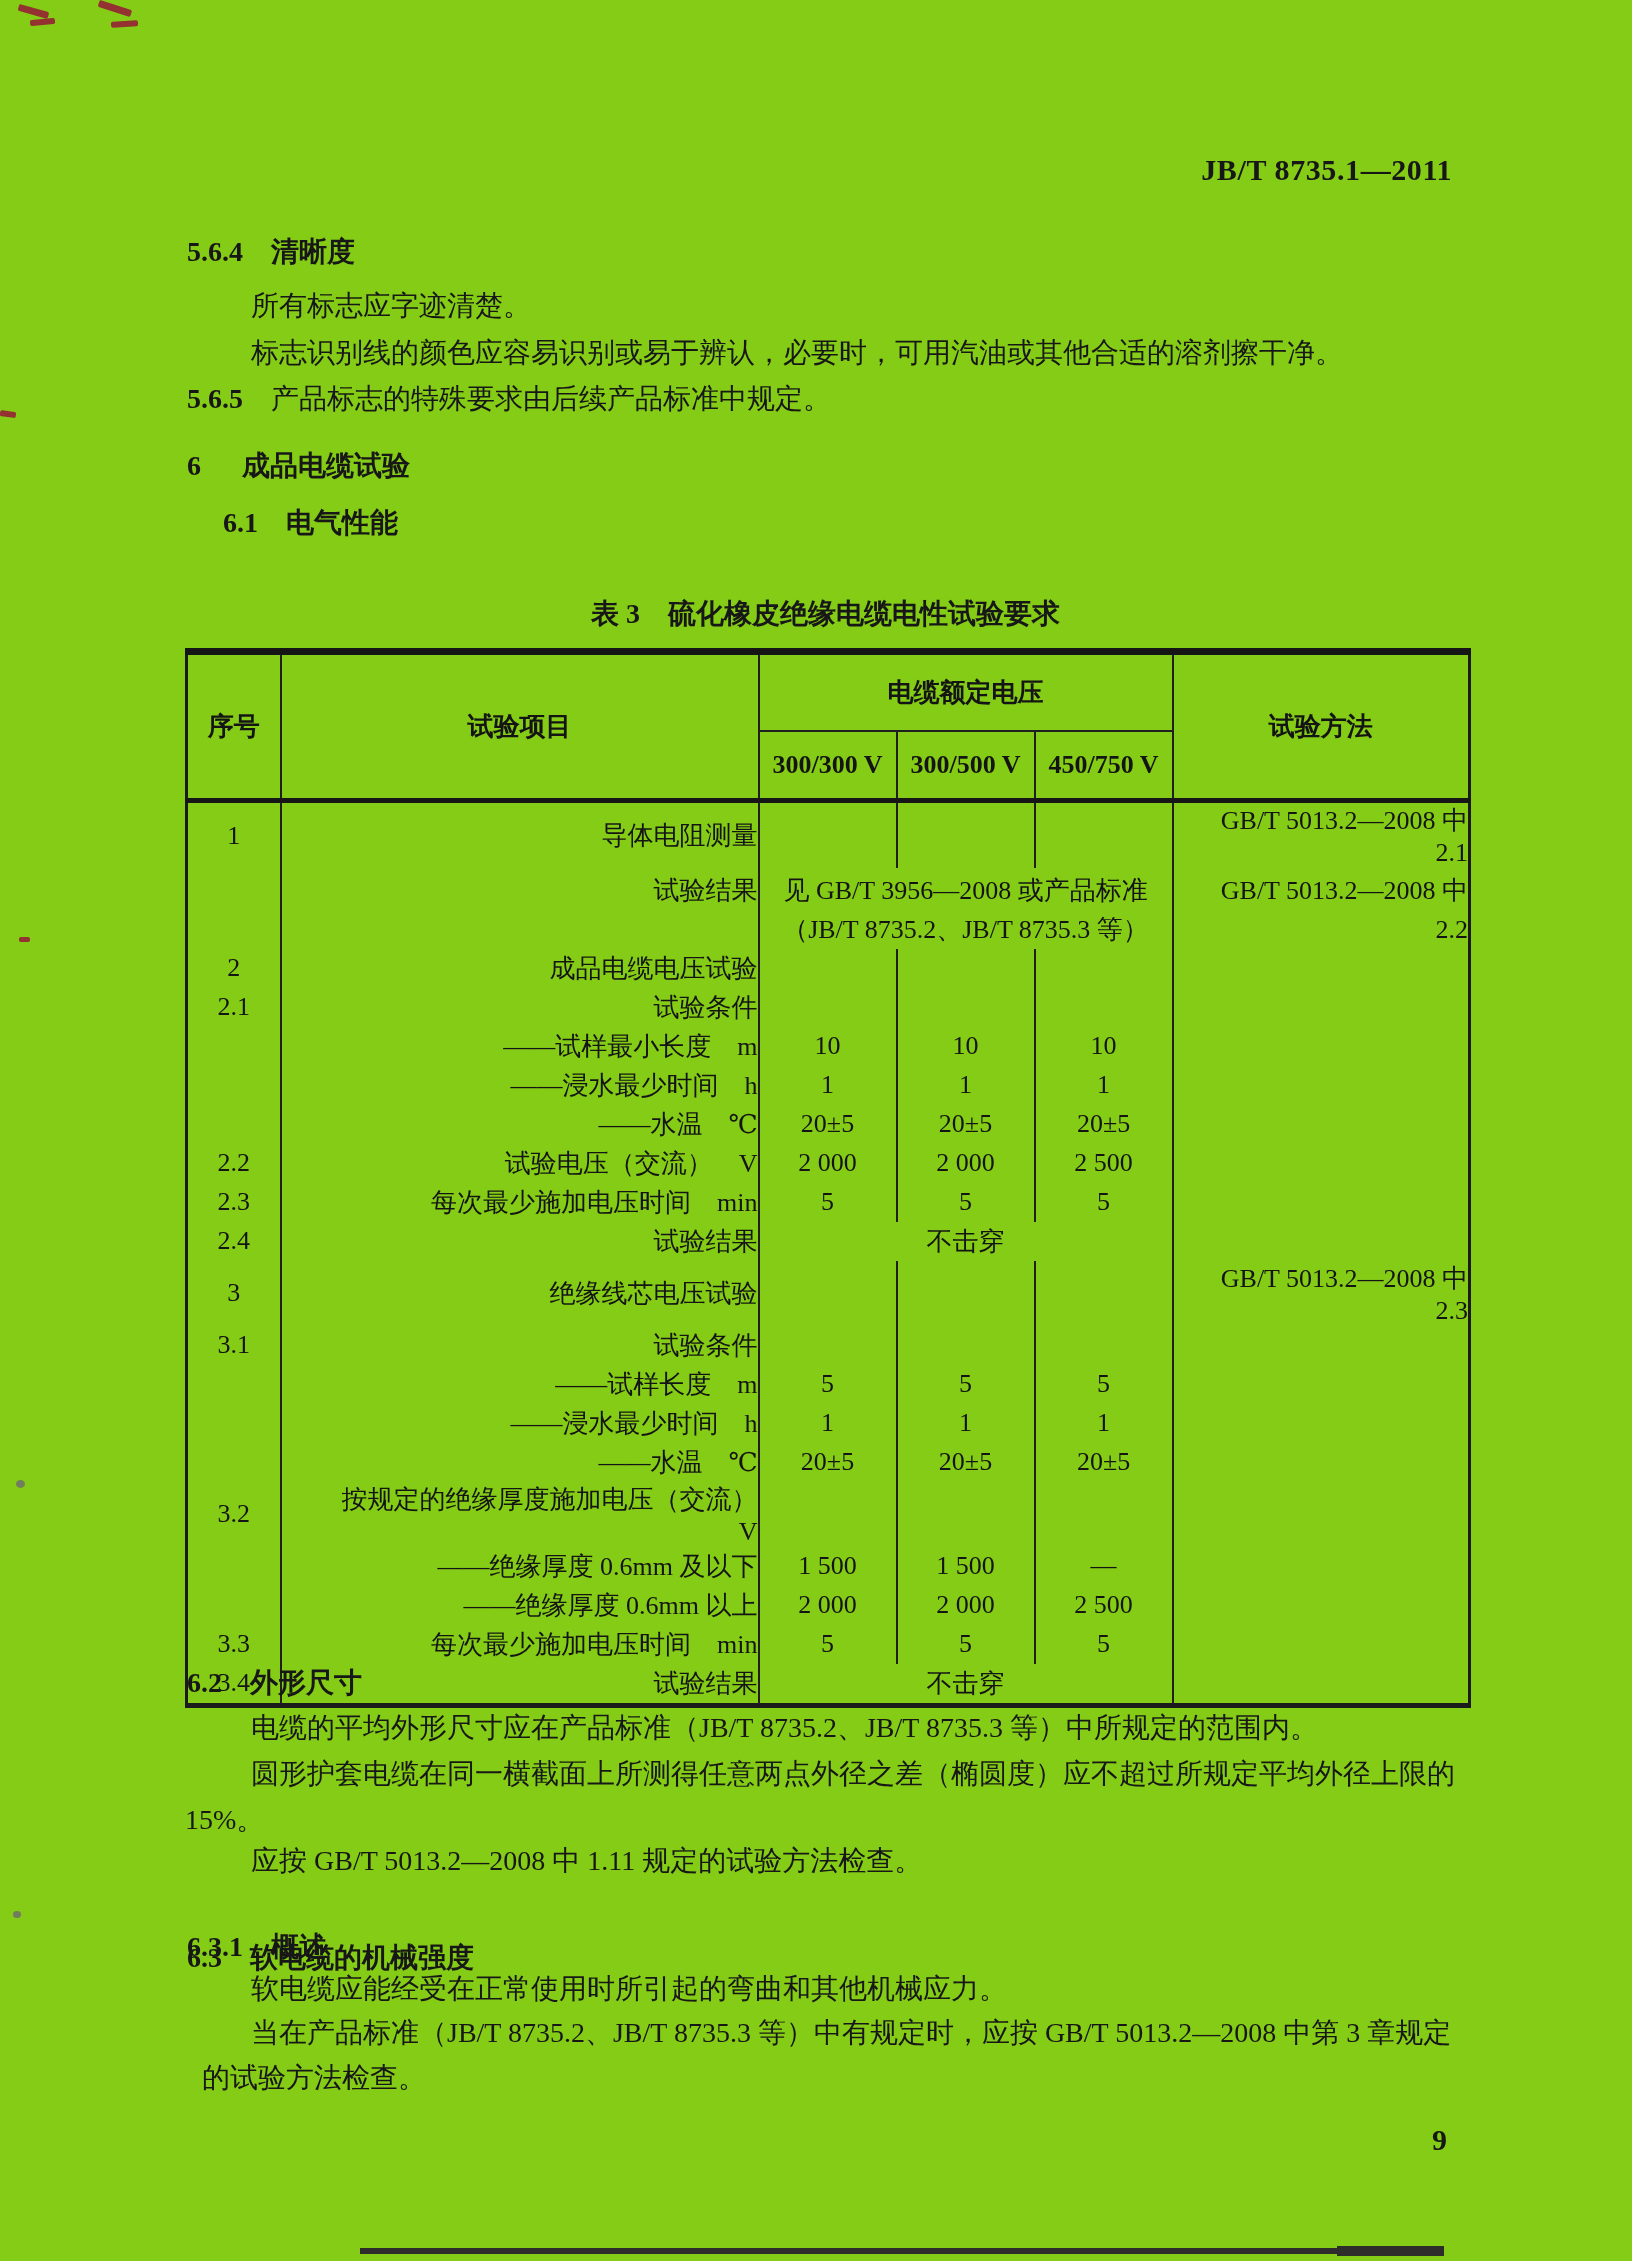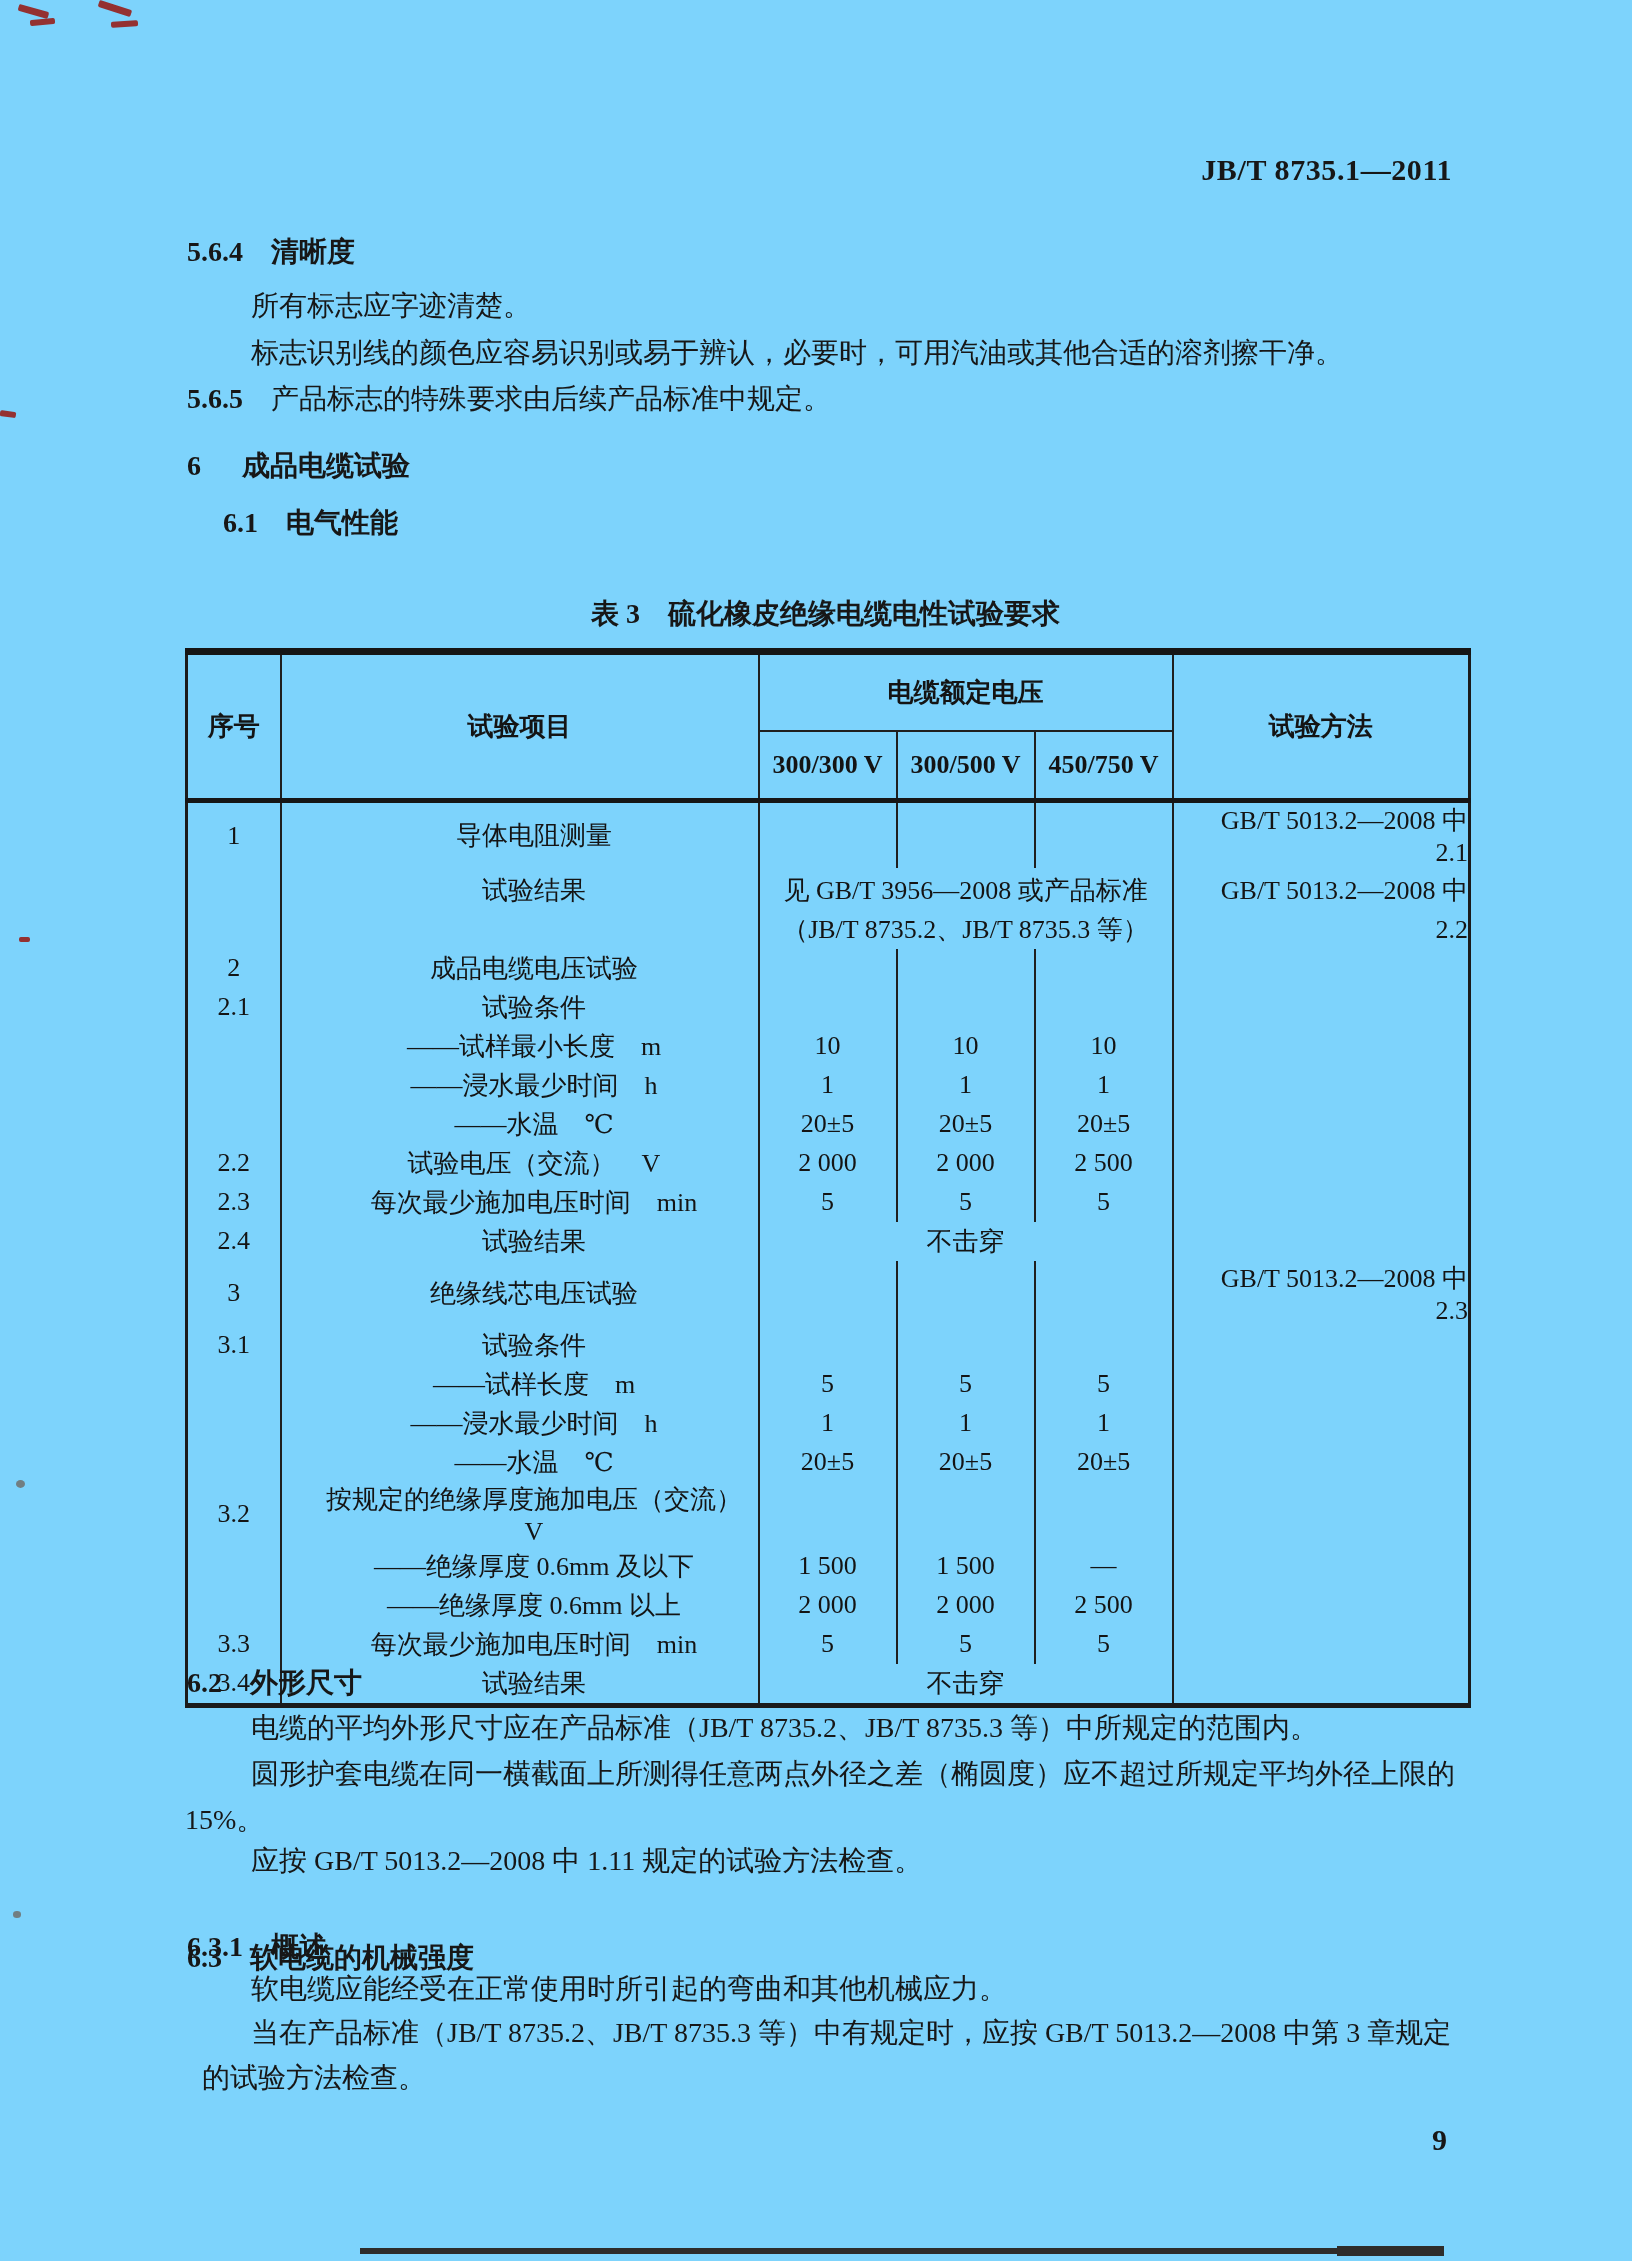--- a/index.html
+++ b/index.html
@@ -1,18 +1,18 @@
 <!DOCTYPE html>
 <html style="font-size:10.3px"><head>
 <meta charset="utf-8">
 <style>
   html,body { margin:0; padding:0; background:#e8e8e6; }
   .page {
     position:relative; width:1633px; height:2261px;
-    background:#7dd3fc; overflow:hidden;
+    background:#84cc16; overflow:hidden;
     font-family:"Liberation Serif","DejaVu Serif",serif;
     color:#171717;
   }
   .line { position:absolute; font-size:28px; line-height:35px; white-space:nowrap; }
   .b { font-weight:700; }
   .cnum { font-weight:700; margin-right:28px; }
   .cnum-wide { font-weight:700; margin-right:41px; }
   .docnum { font-size:30px; font-weight:700; letter-spacing:0.6px; }
   .pageno { font-size:30px; font-weight:700; }
   .caption { left:185px; width:1281px; text-align:center; font-weight:700; }
@@ -27,21 +27,21 @@
     font-size:26px; color:#141414; padding:0;
     overflow:hidden;
   }
   .t3 thead th { font-weight:700; text-align:center; border-bottom:5.8px solid #161616; }
   .t3 thead th.vgroup { border-bottom:2.6px solid #1f1f1f; }
   .t3 thead tr.h1 { height:79px; }
   .t3 thead tr.h2 { height:70px; }
   .t3 tbody tr { height:39px; }
   .t3 tbody tr.tall { height:79px; }
   .t3 td.c-no { text-align:center; }
-  .t3 td.c-item { text-align:center; padding-left:29px; }
+  .t3 td.c-item { text-align:right; padding-left:29px; }
   .t3 td.c-v { text-align:center; }
   .t3 td.c-span { text-align:center; white-space:pre-line; line-height:39px; }
   .t3 td.c-method { text-align:right; padding-left:28px; }
   .t3 tbody tr.tall td { vertical-align:top; line-height:39px; padding-top:2.6px; }
 
   .scanbar { position:absolute; background:#2e2d2b; }
   .redmark { position:absolute; background:#943131; border-radius:1.9px; }
   .speck { position:absolute; background:#6f6f6c; border-radius:50%; opacity:.85; }
 </style>
 </head>

